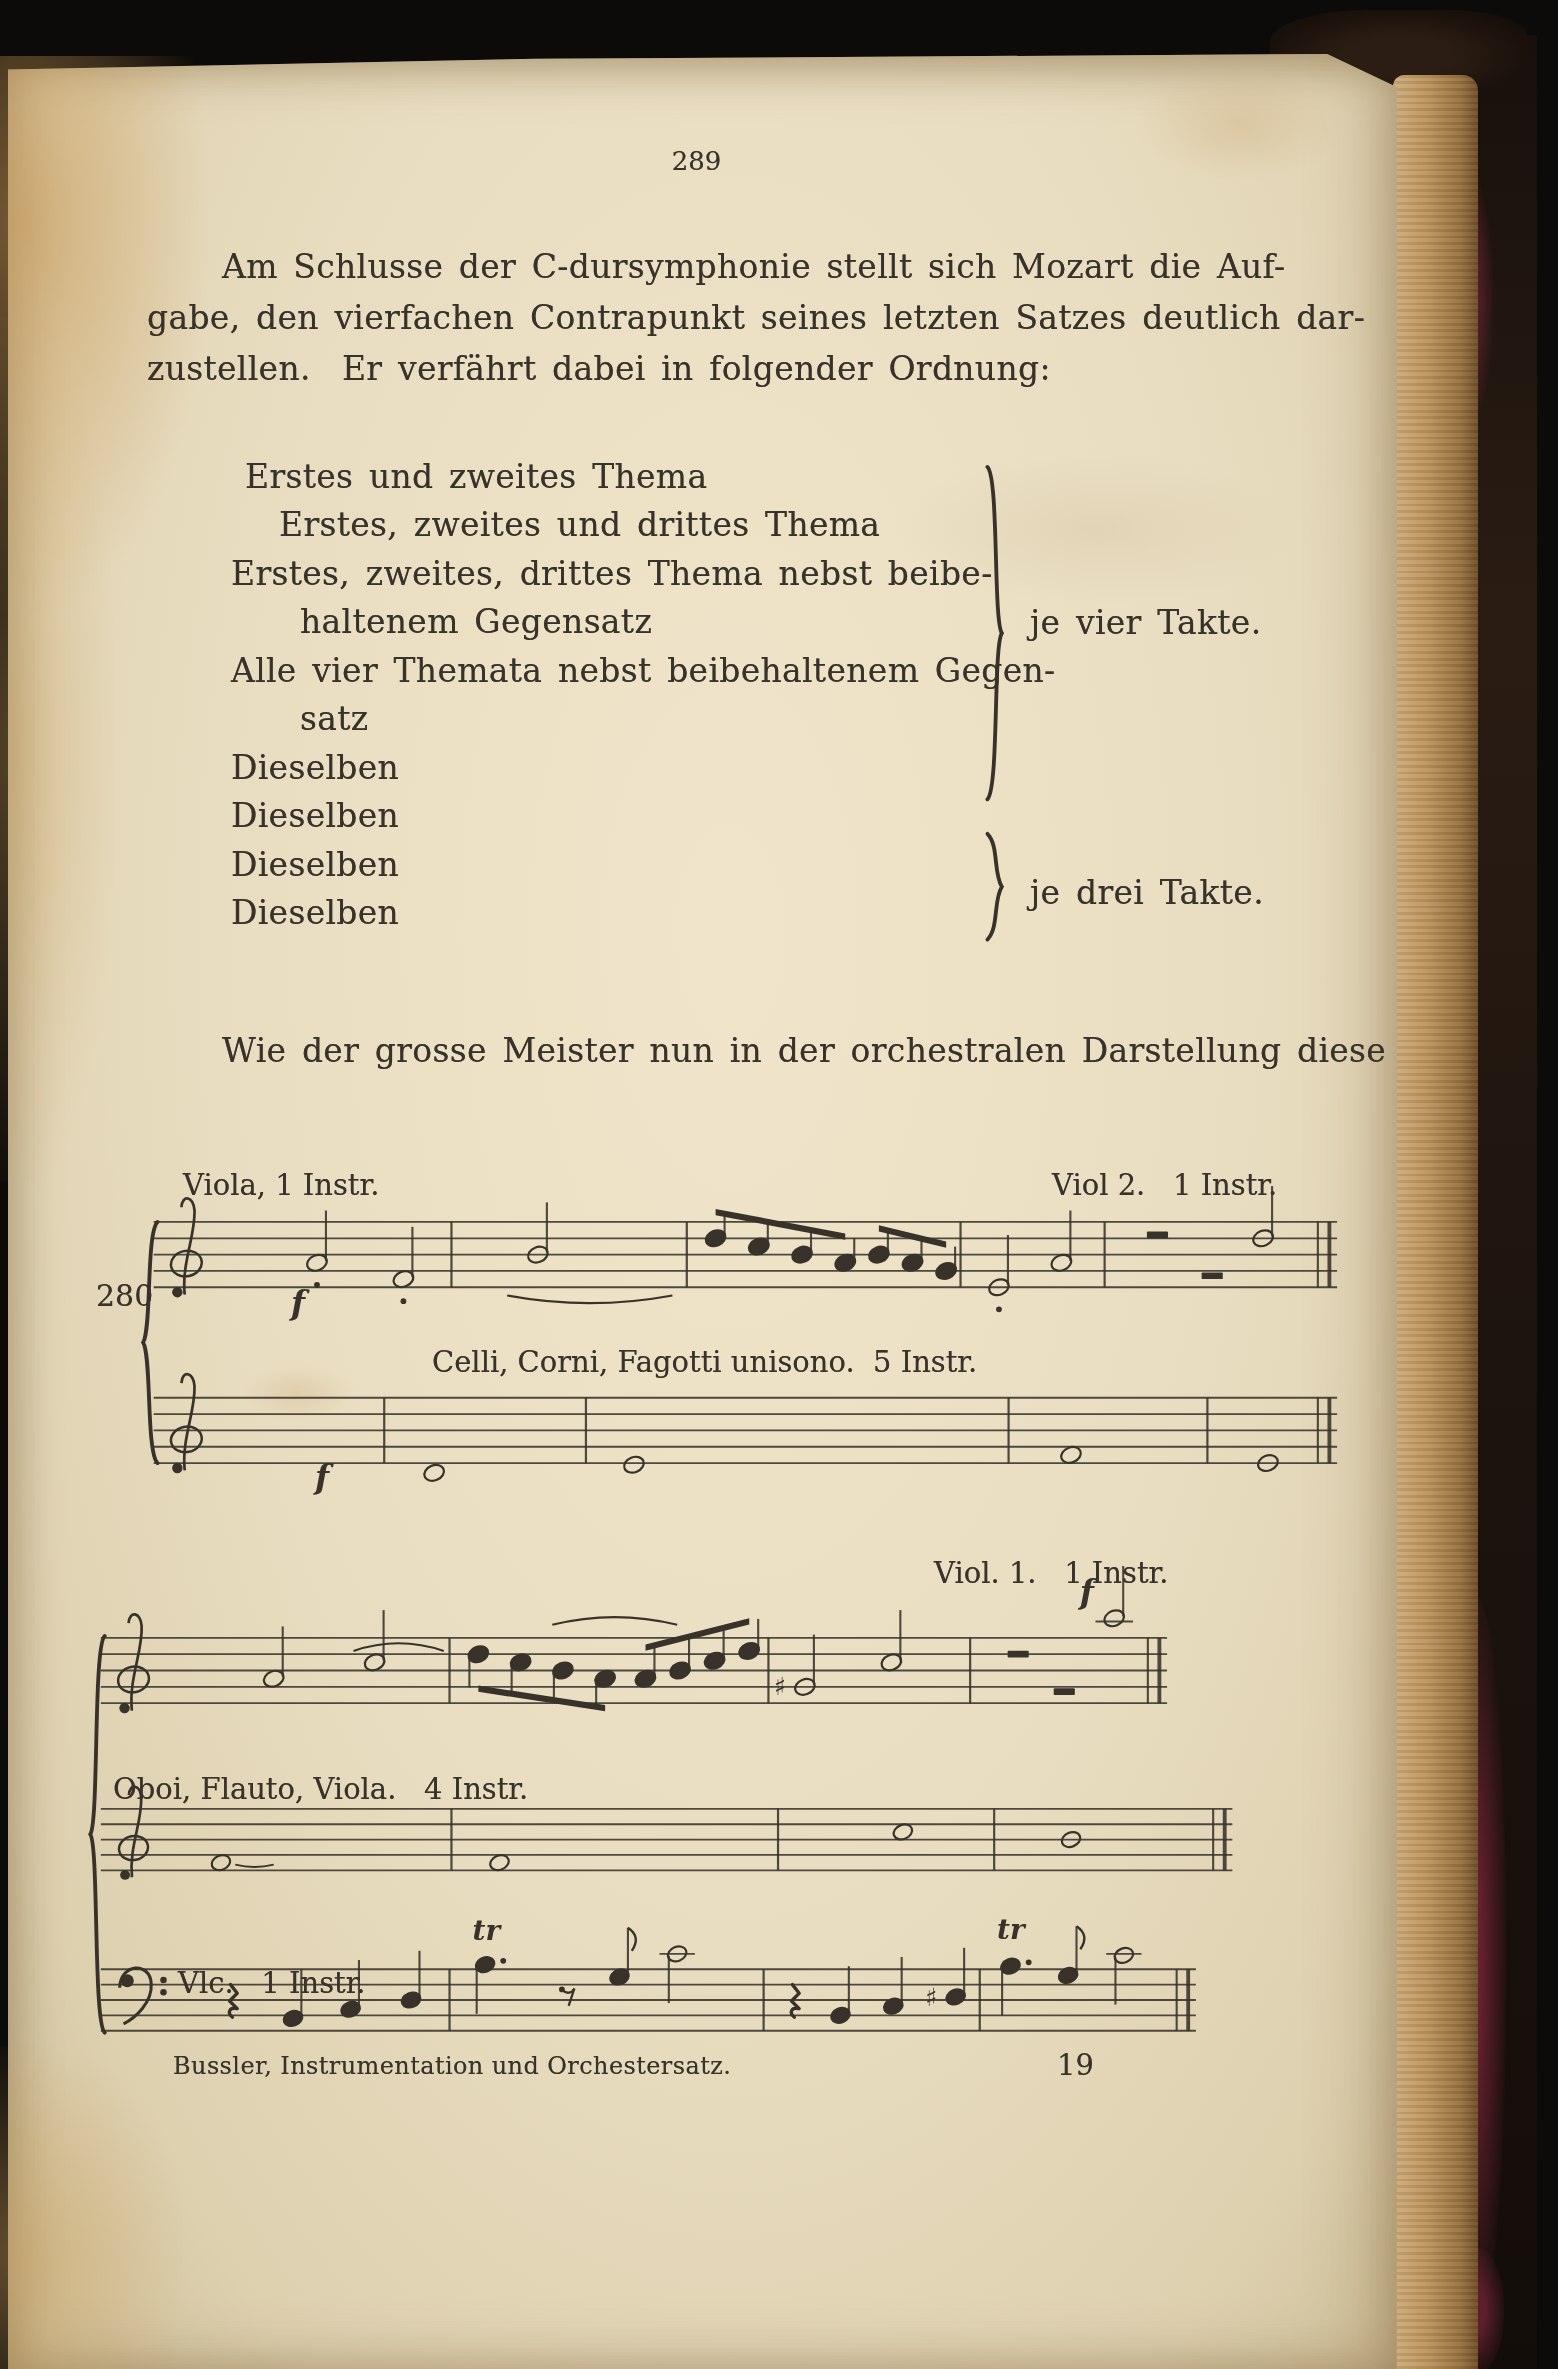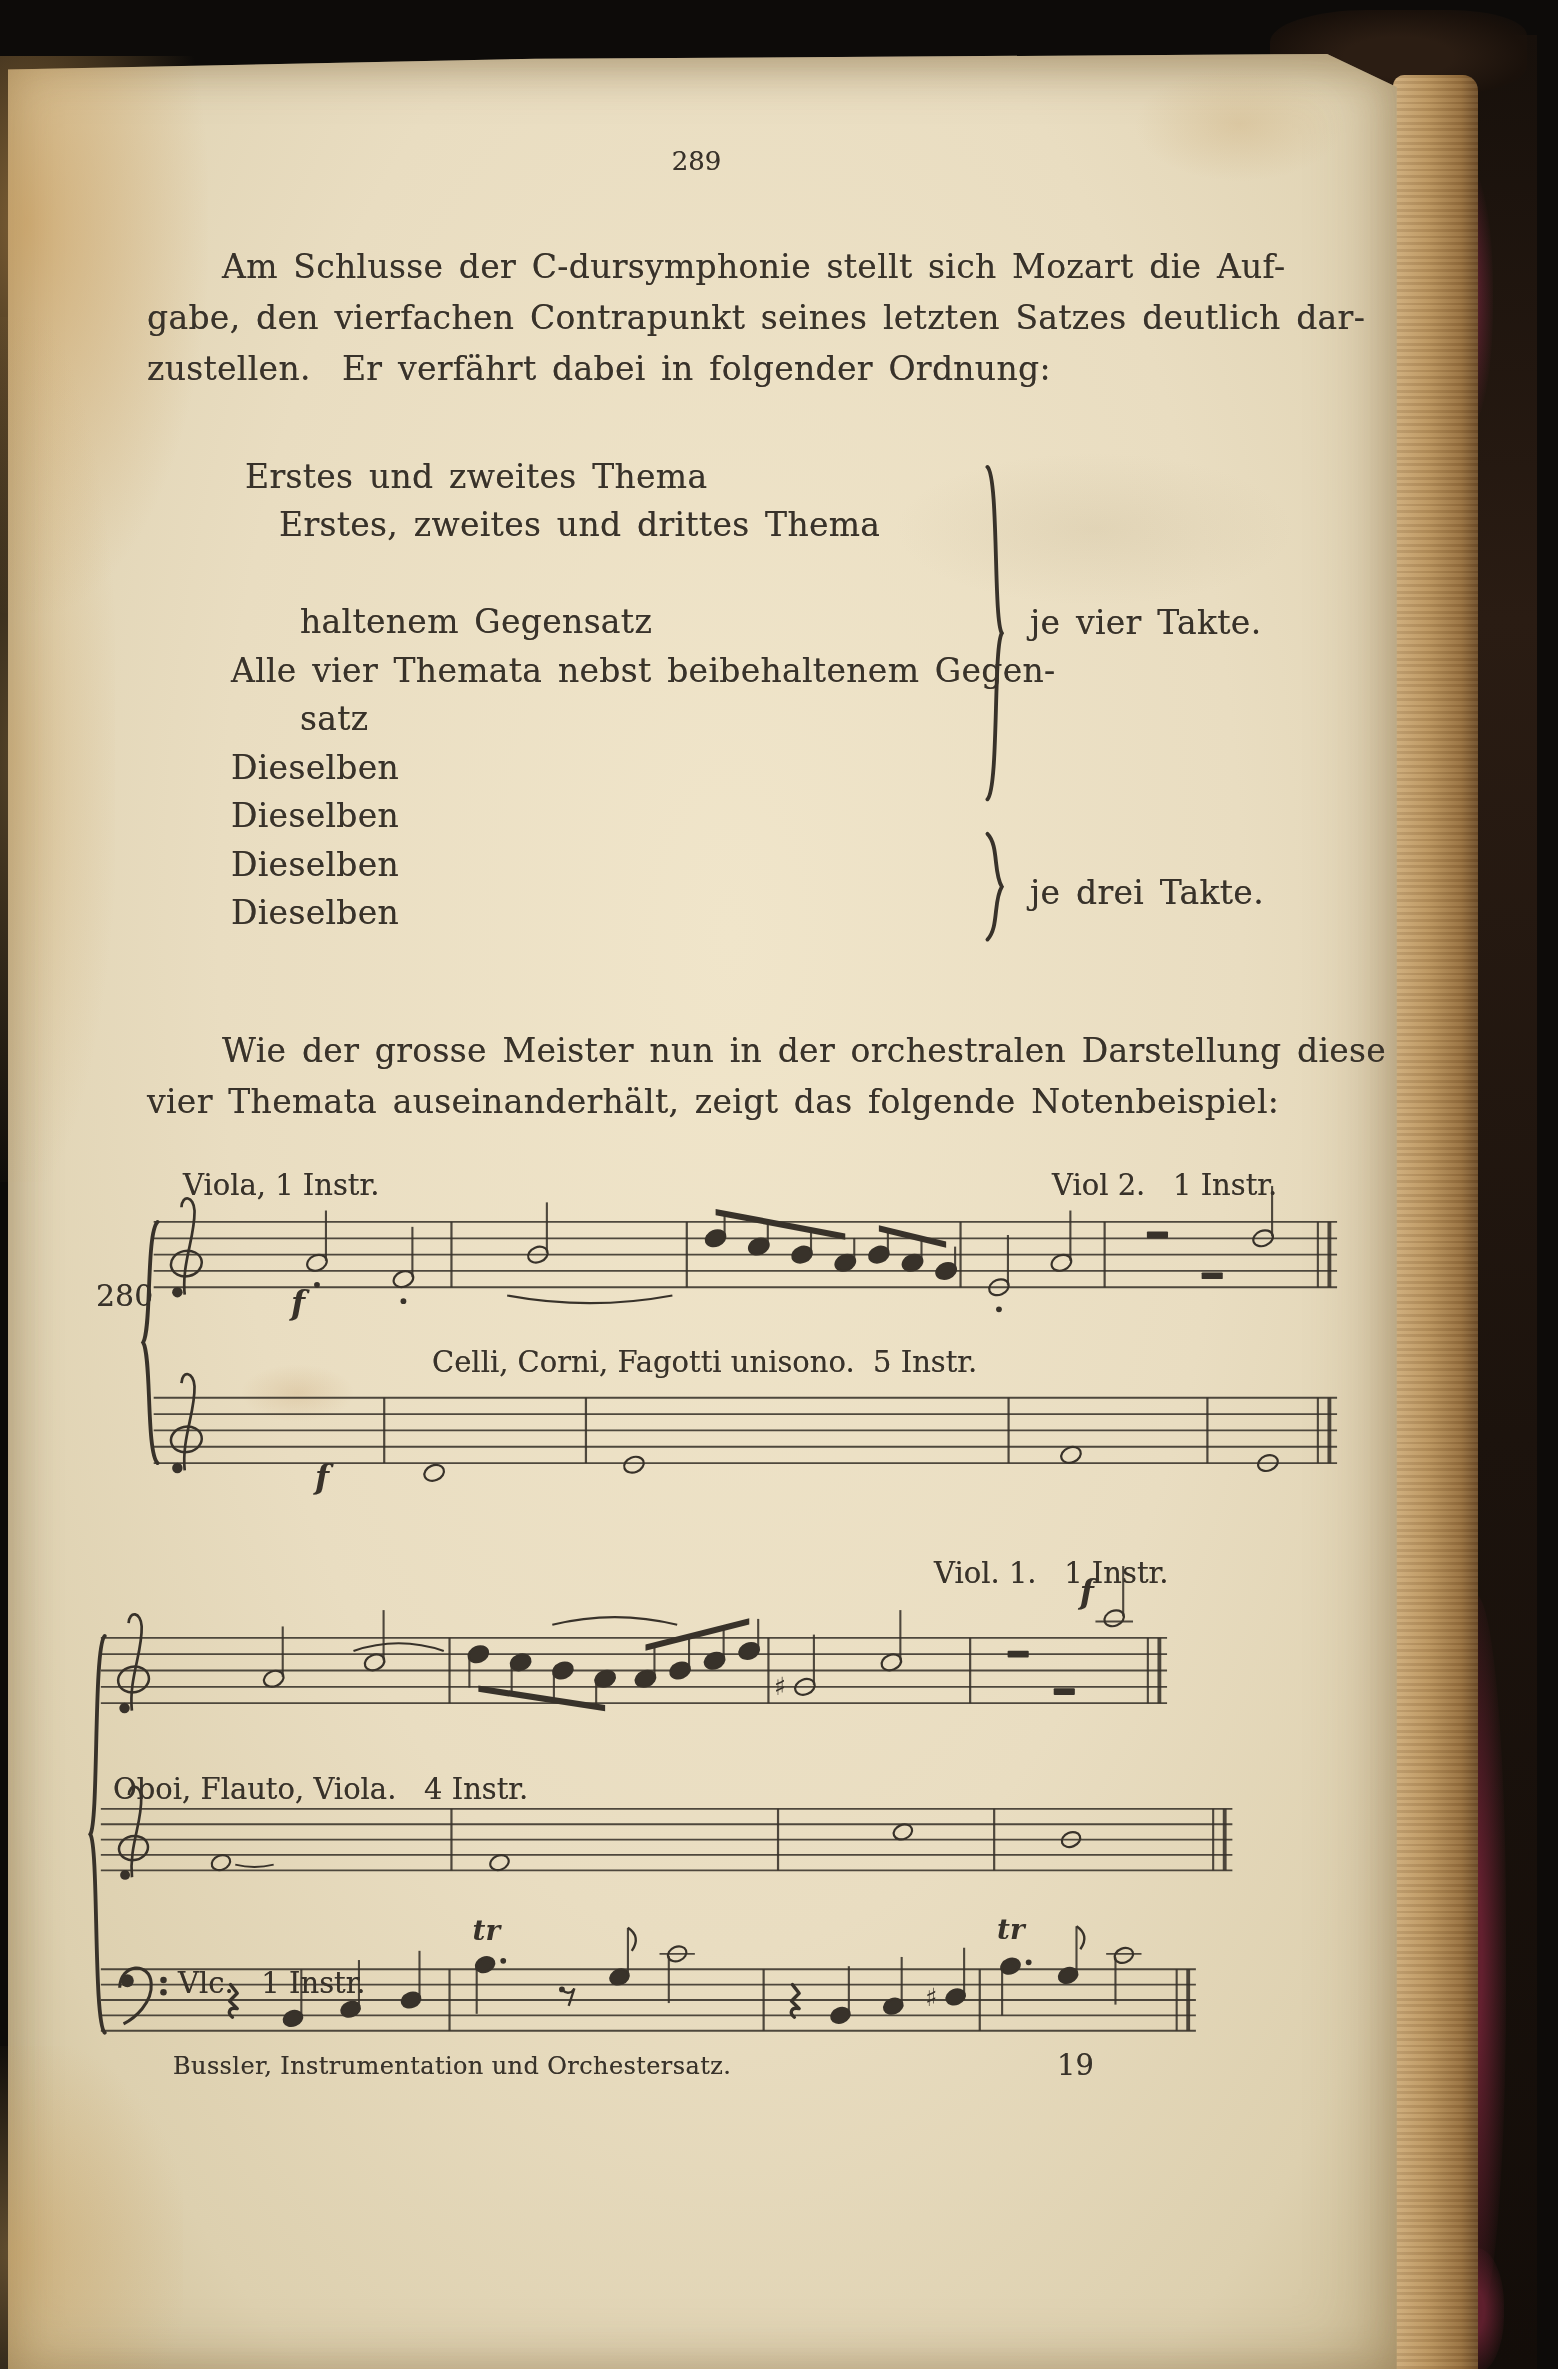--- a/index.html
+++ b/index.html
@@ -262,33 +262,33 @@
     </svg>
 
   <div class="txt pagenum" style="left:615px;top:146px;width:163px;text-align:center;">289</div>
 
   <div class="txt body-line" style="left:222px;top:242px;">Am Schlusse der C-dursymphonie stellt sich Mozart die Auf-</div>
   <div class="txt body-line" style="left:147px;top:293px;">gabe, den vierfachen Contrapunkt seines letzten Satzes deutlich dar-</div>
   <div class="txt body-line" style="left:147px;top:344px;">zustellen.  Er verfährt dabei in folgender Ordnung:</div>
 
   <div class="txt body-line" style="left:245px;top:452px;">Erstes und zweites Thema</div>
   <div class="txt body-line" style="left:231px;top:500px;margin-left:48px;">Erstes, zweites und drittes Thema</div>
+  <div class="txt body-line" style="left:231px;top:549px;">Erstes, zweites, drittes Thema nebst beibe-</div>
   <div class="txt body-line" style="left:300px;top:597px;">haltenem Gegensatz</div>
   <div class="txt body-line" style="left:231px;top:646px;">Alle vier Themata nebst beibehaltenem Gegen-</div>
   <div class="txt body-line" style="left:300px;top:694px;">satz</div>
   <div class="txt body-line" style="left:231px;top:743px;">Dieselben</div>
   <div class="txt body-line" style="left:231px;top:791px;">Dieselben</div>
   <div class="txt body-line" style="left:231px;top:840px;">Dieselben</div>
   <div class="txt body-line" style="left:231px;top:888px;">Dieselben</div>
 
   <div class="txt body-line" style="left:1030px;top:598px;">je vier Takte.</div>
   <div class="txt body-line" style="left:1030px;top:868px;">je drei Takte.</div>
 
   <div class="txt body-line" style="left:222px;top:1026px;">Wie der grosse Meister nun in der orchestralen Darstellung diese</div>
-  <div class="txt body-line" style="left:147px;top:1077px;">vier Themata auseinanderhält, zeigt das folgende Notenbeispiel:</div>
 
   <div class="txt mlabel" style="left:183px;top:1168px;">Viola, 1 Instr.</div>
   <div class="txt mlabel" style="left:1012px;top:1168px;margin-left:40px;">Viol 2.   1 Instr.</div>
   <div class="txt mlabel" style="left:96px;top:1278px;font-size:30px;">280</div>
   <div class="txt mlabel" style="left:432px;top:1345px;">Celli, Corni, Fagotti unisono.  5 Instr.</div>
   <div class="txt mlabel" style="left:934px;top:1556px;">Viol. 1.   1 Instr.</div>
   <div class="txt mlabel" style="left:113px;top:1772px;">Oboi, Flauto, Viola.   4 Instr.</div>
   <div class="txt mlabel" style="left:178px;top:1966px;">Vlc.   1 Instr.</div>
 
   <div class="txt footer" style="left:173px;top:2052px;">Bussler, Instrumentation und Orchestersatz.</div>

